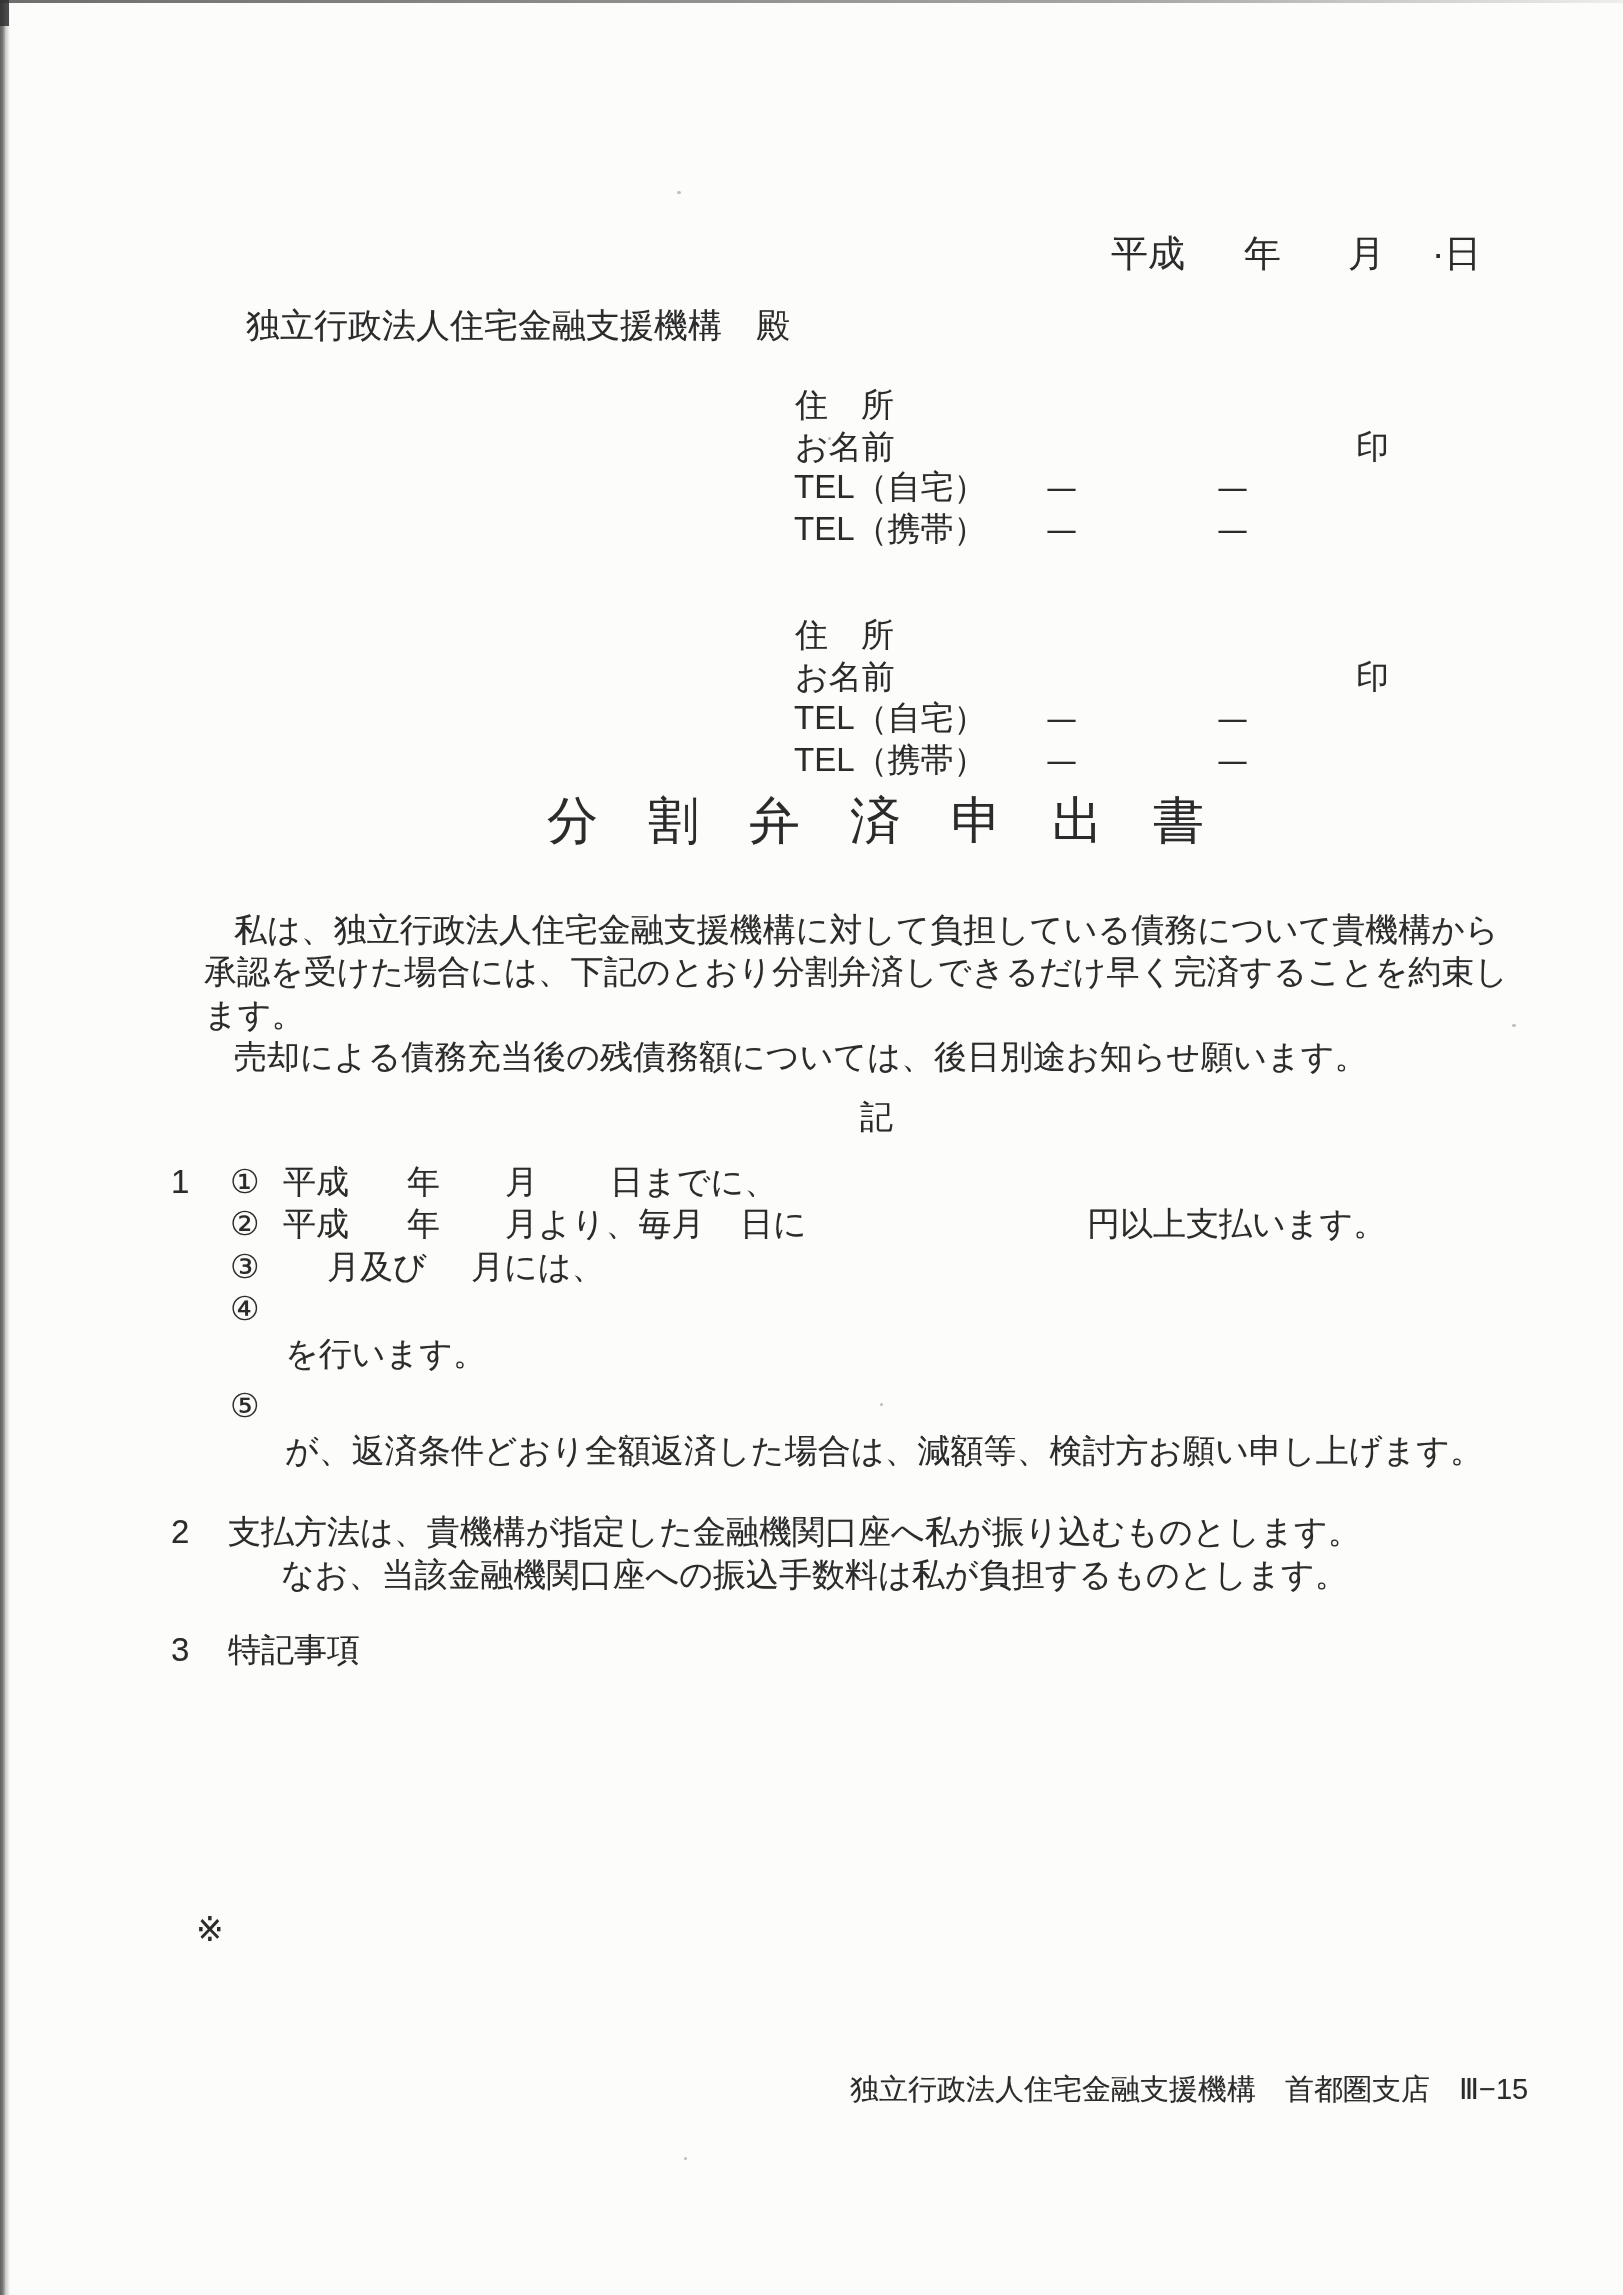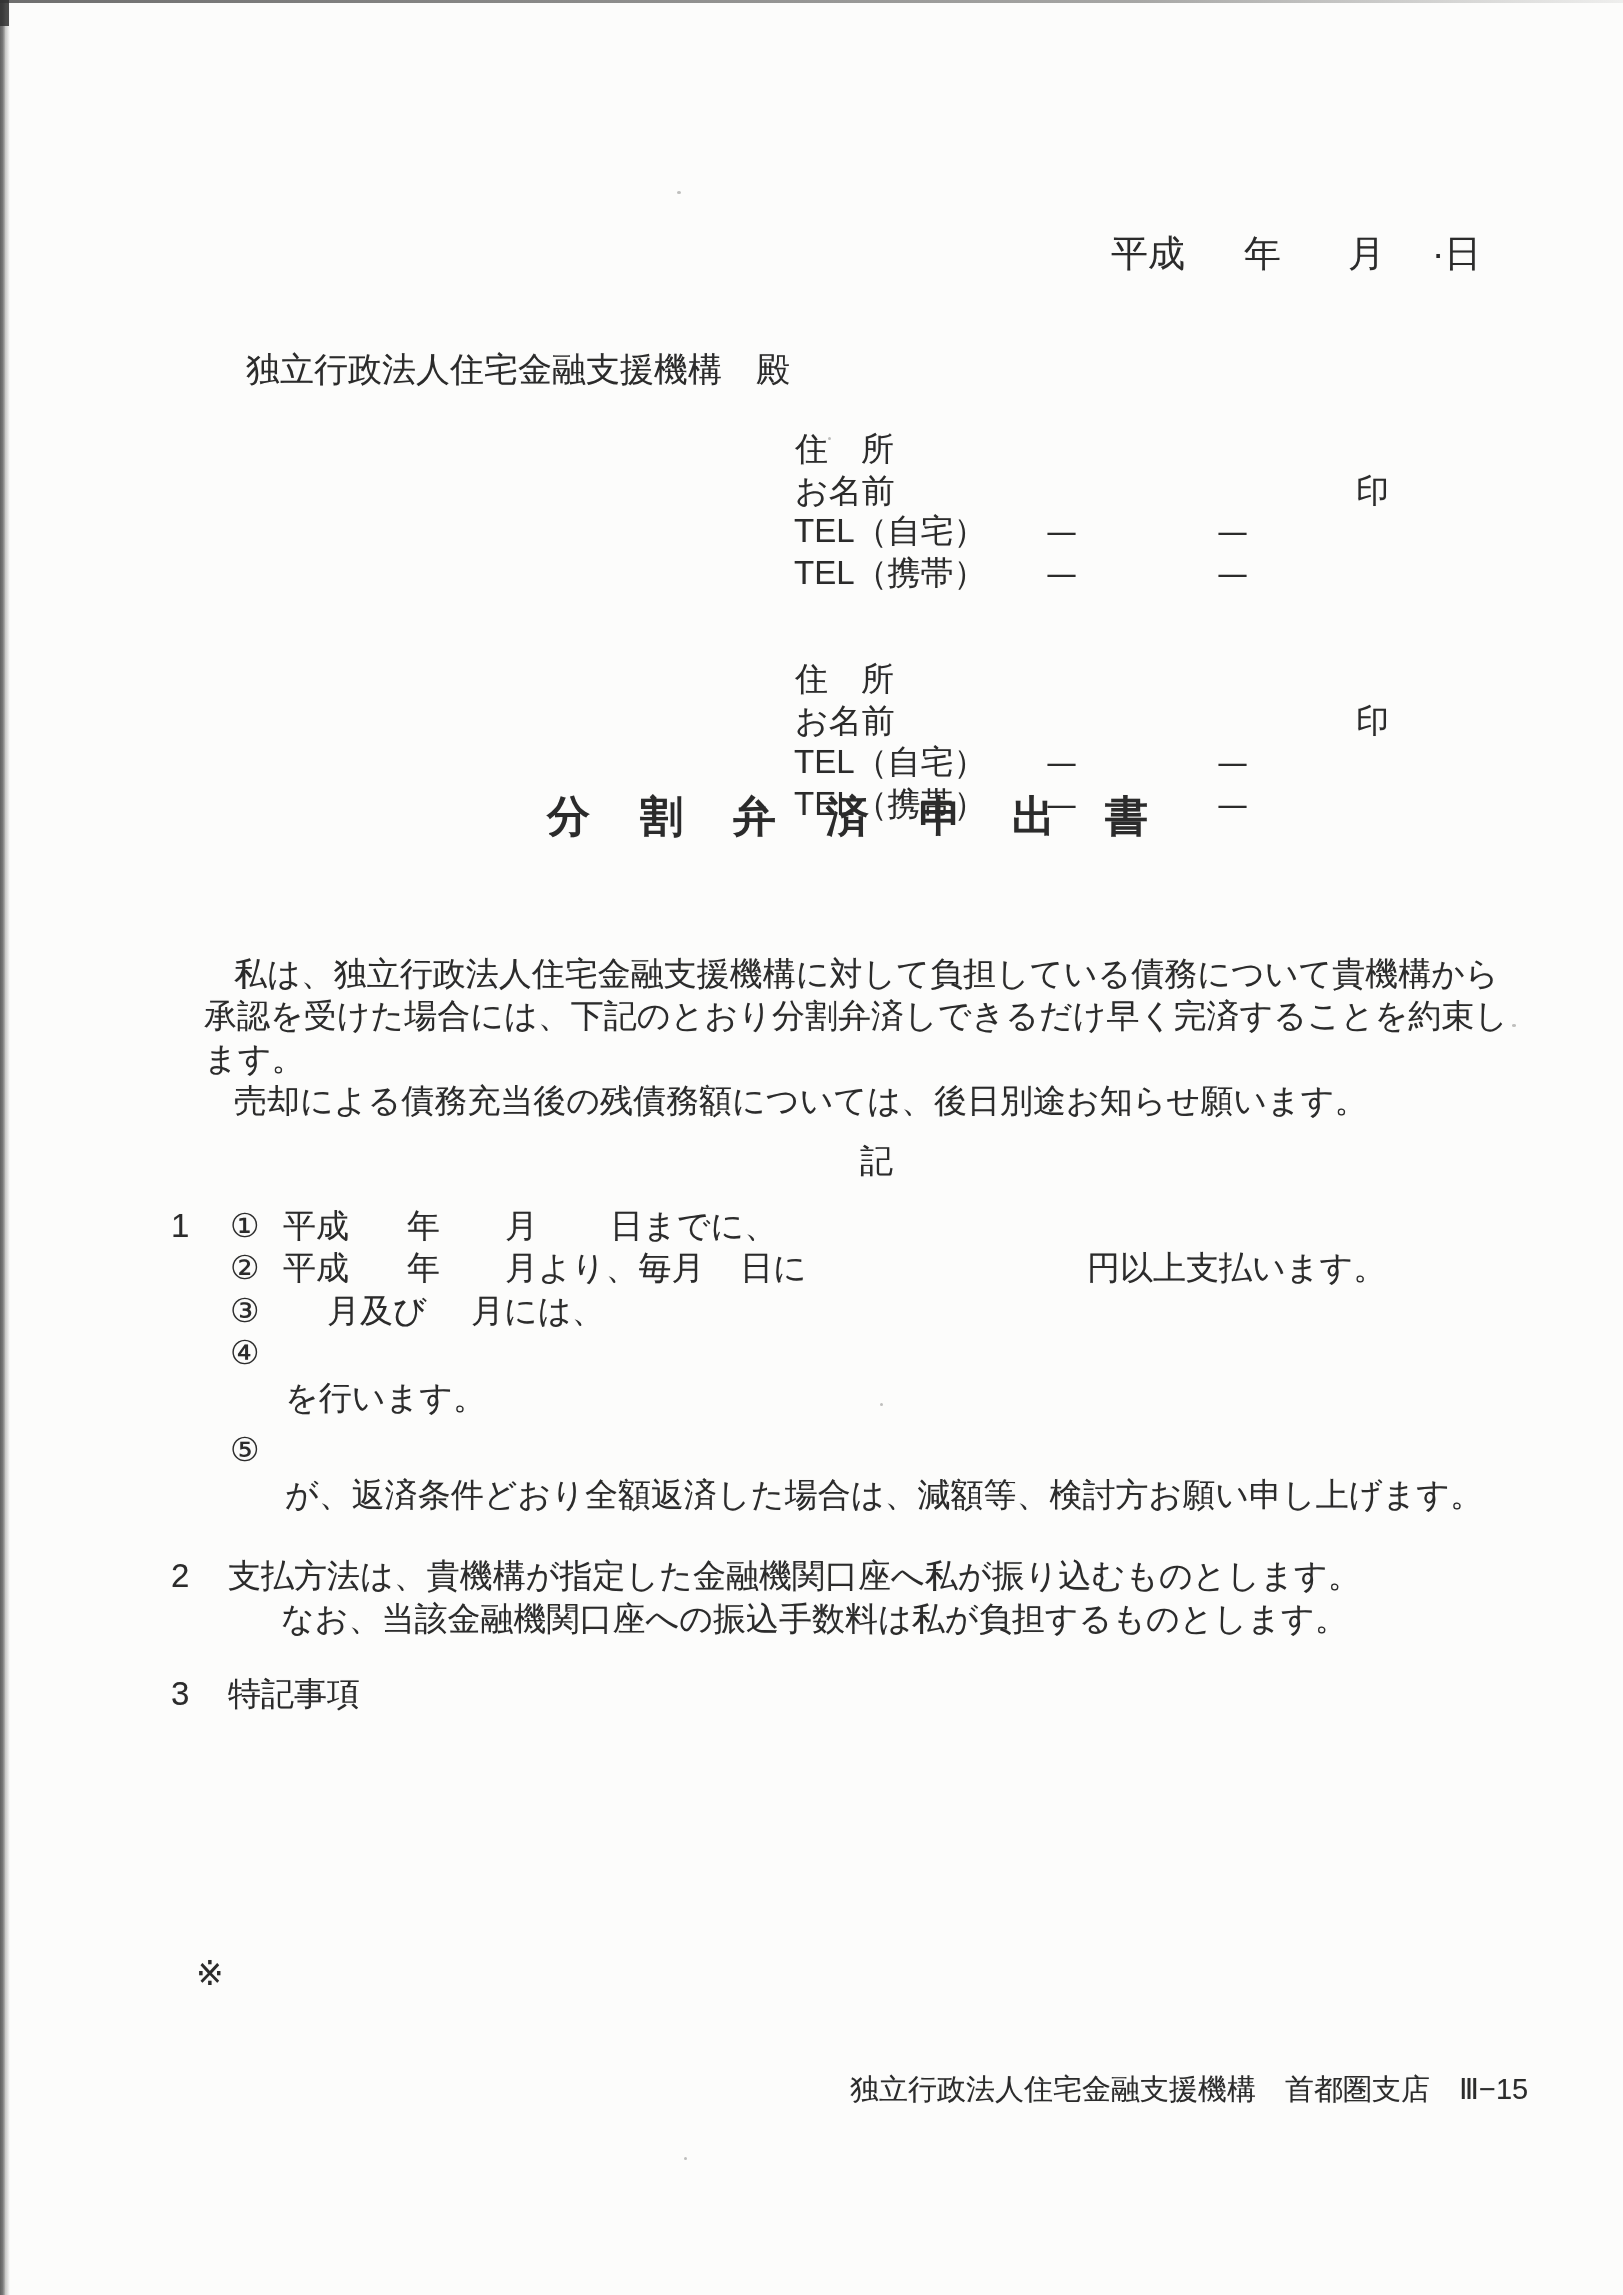--- a/index.html
+++ b/index.html
@@ -7,23 +7,23 @@
     position:relative;
     width:1623px;height:2295px;
     background:#fcfcfb;
     overflow:hidden;
     font-family:"Liberation Sans","DejaVu Sans",sans-serif;
     color:#262626;
   }
   .abs{position:absolute;white-space:nowrap;}
   .row{position:absolute;left:0;top:0;width:100%;height:46px;}
   .row > span{position:absolute;top:0;}
-  .fs-body{font-size:33px;line-height:1.2;margin-top:44px;}
+  .fs-body{font-size:33px;line-height:1.2;}
   .fs-date{font-size:37px;line-height:1.1;}
-  .fs-title{font-size:43px;letter-spacing:50px;line-height:1.1;font-weight:bold;}
+  .fs-title{font-size:51px;letter-spacing:50px;line-height:1.1;}
   .fs-footer{font-size:29px;line-height:1.1;}
   .ink{color:#2b2b2b;text-shadow:0 0 0.7px rgba(40,40,40,.25);padding-left:42px;}
   .seal{color:#2b2b2b;}
   .dash{display:inline-block;transform:scaleX(.85);}
   
   .edge-left{position:absolute;left:0;top:0;width:5.9px;height:2295px;
     background:linear-gradient(to right,#4f4f4f 0%,#6a6a6a 45%,#a5a5a3 80%,#d9d9d7 100%);
     opacity:.9;}
   .edge-left-soft{position:absolute;left:5.9px;top:0;width:4.6px;height:2295px;
     background:linear-gradient(to right,rgba(120,120,118,.35),rgba(220,220,218,0));}

